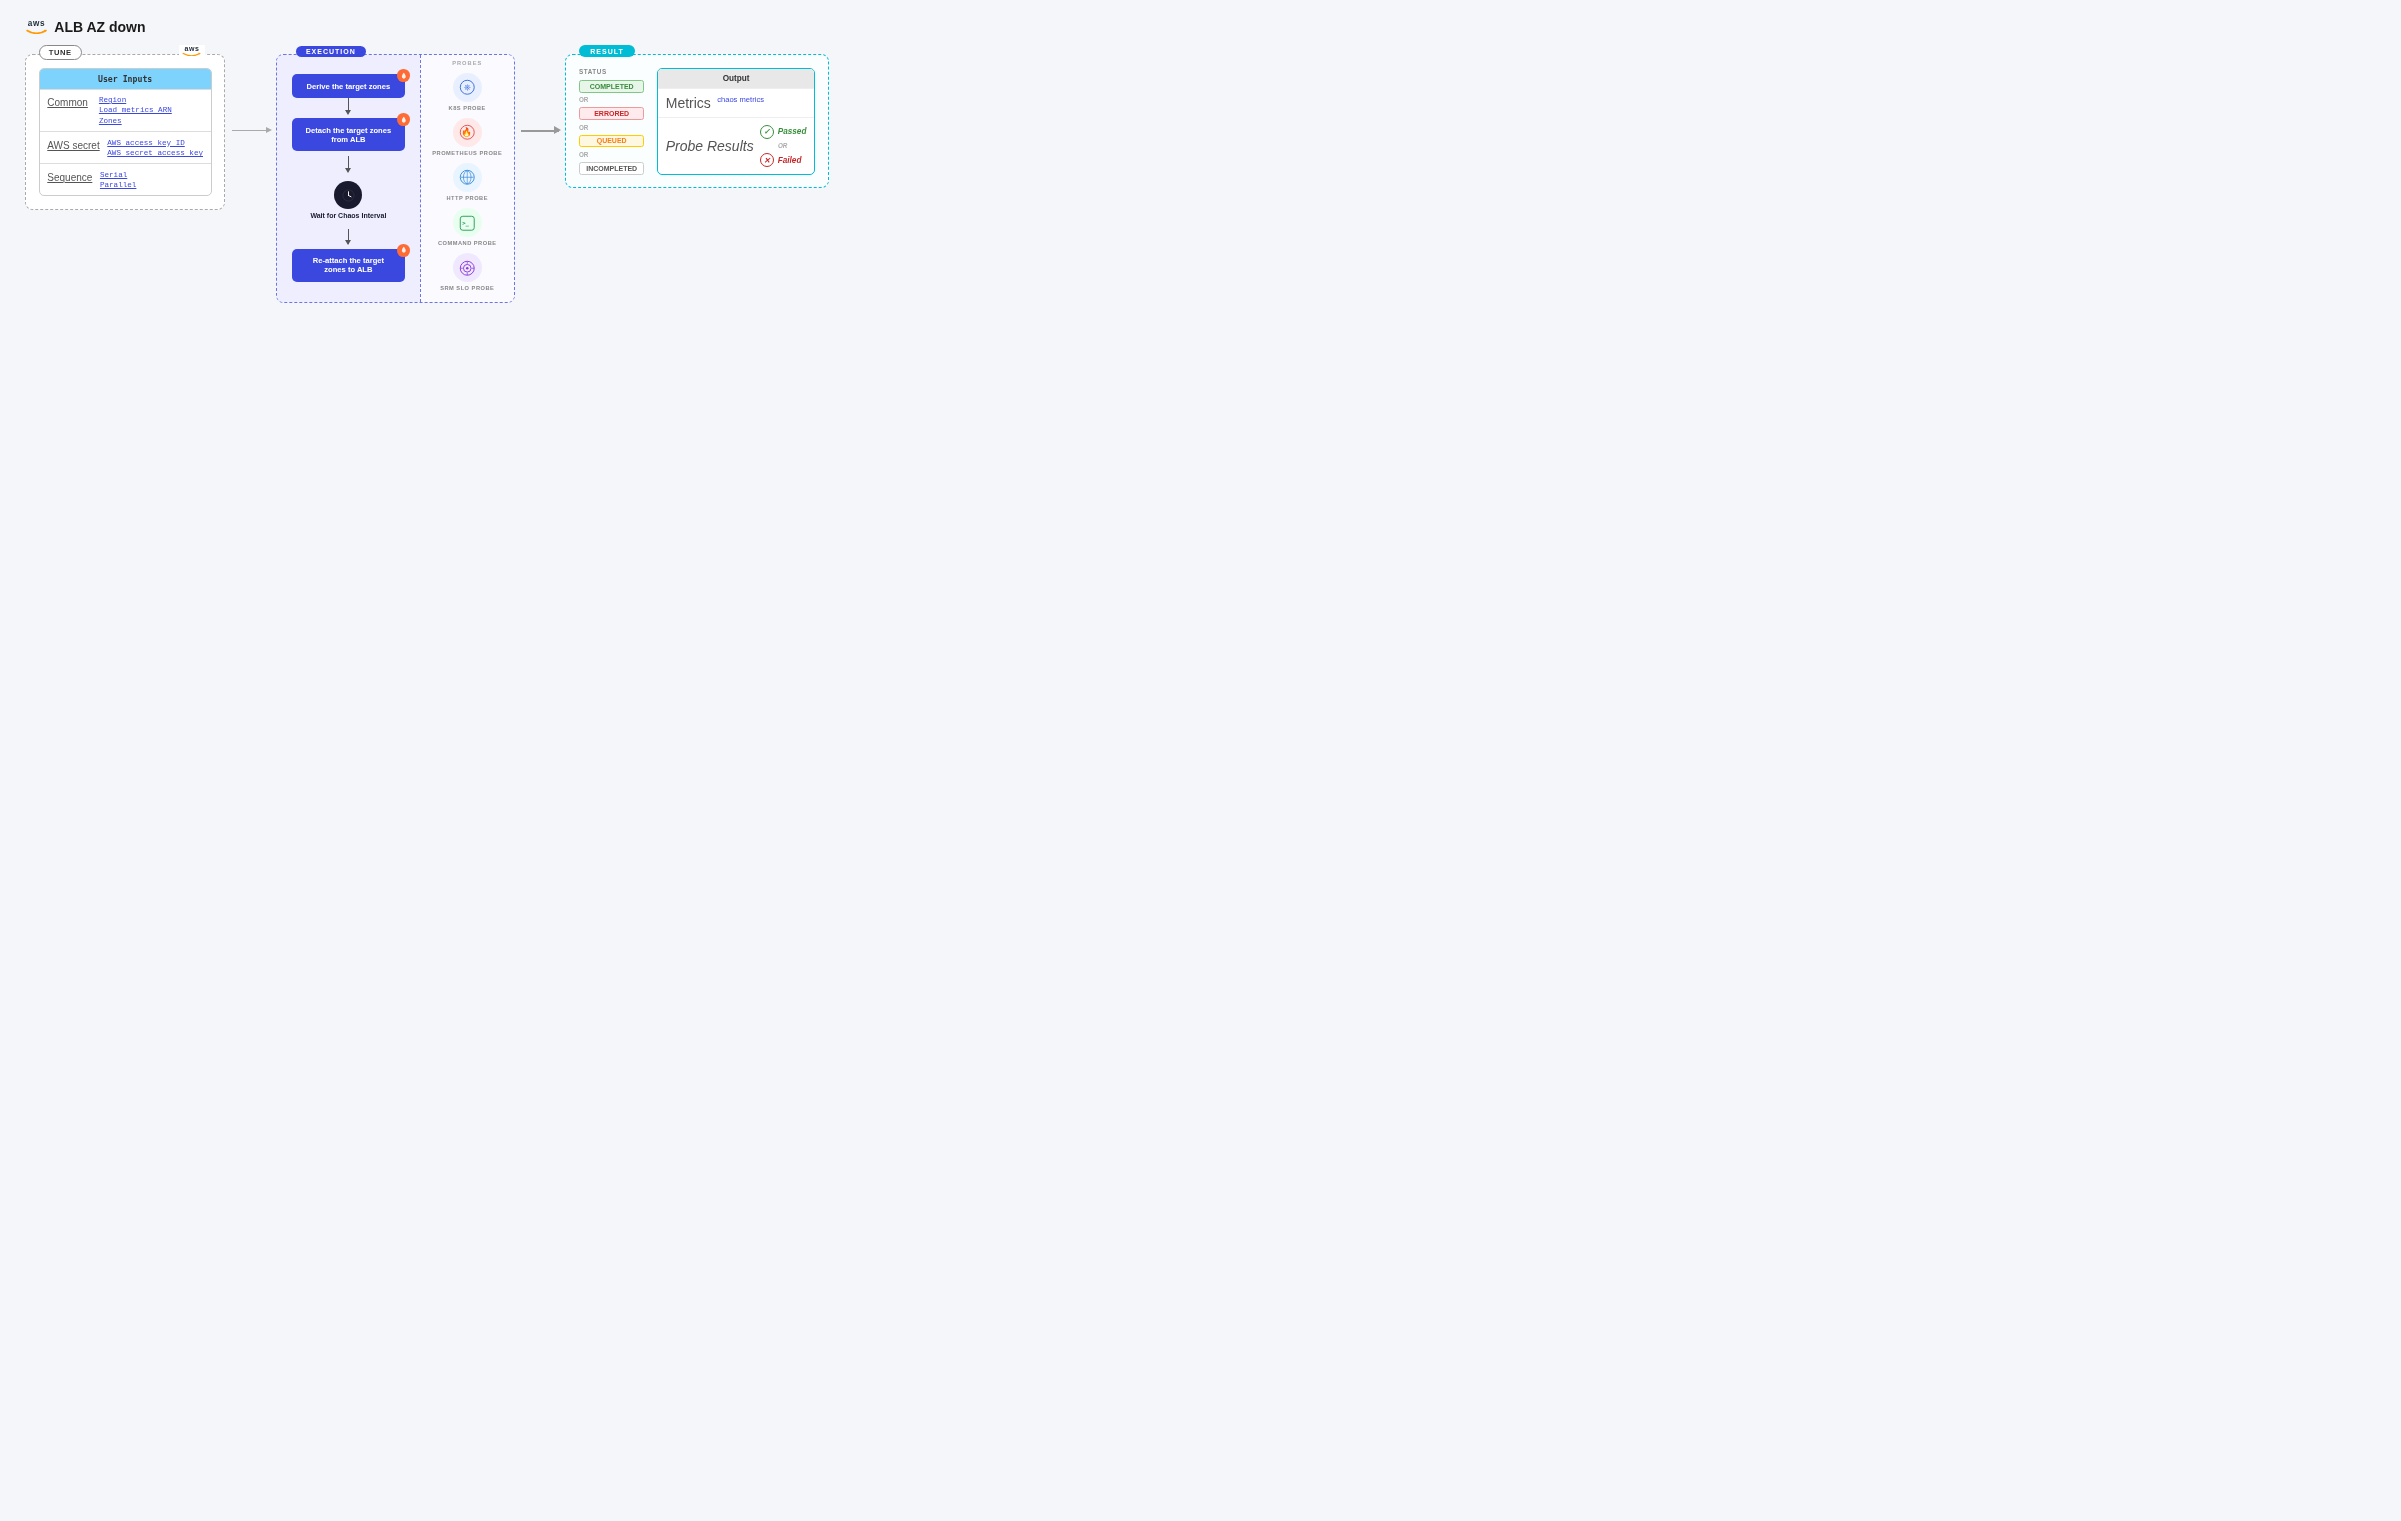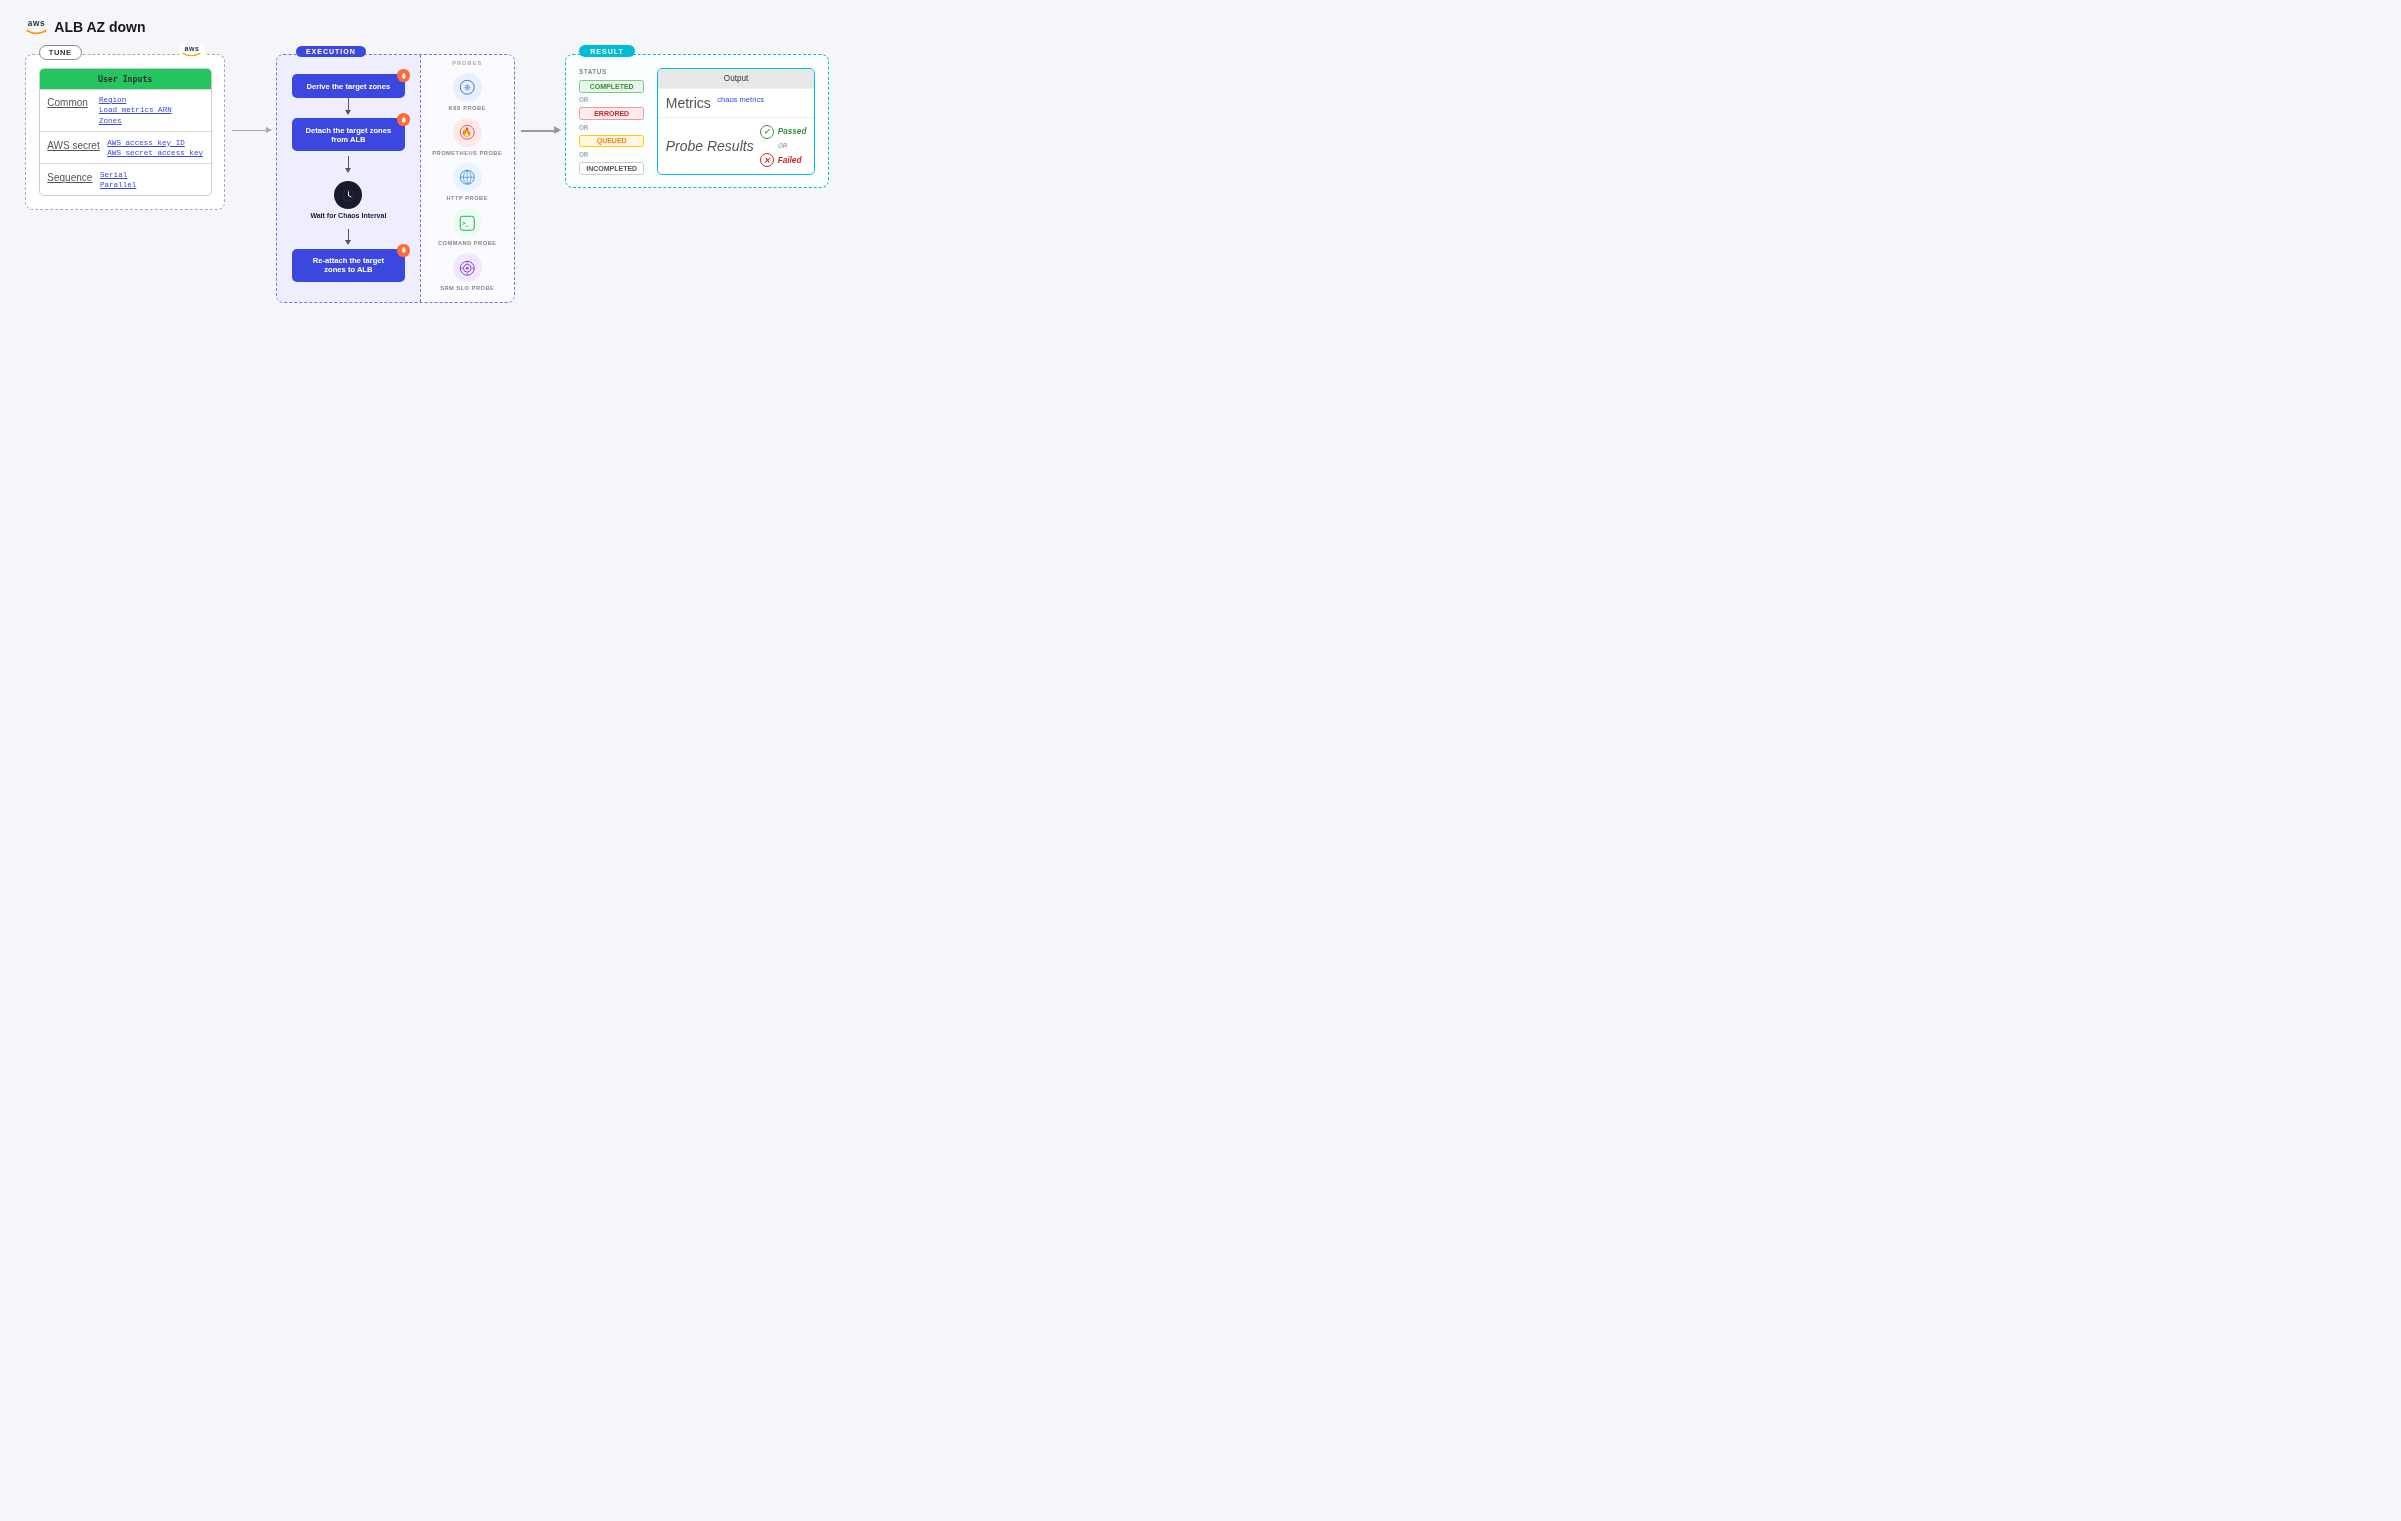--- a/index.html
+++ b/index.html
@@ -78,21 +78,21 @@
       right: 19px;
       background: #fff;
       padding: 0 3.8px;
     }
     .user-inputs-box {
       border: 1px solid #ccc;
       border-radius: 5px;
       overflow: hidden;
     }
     .user-inputs-header {
-      background: #22c55e;
+      background: #7dd3fc;
       text-align: center;
       padding: 5px;
       font-family: monospace;
       font-size: 8.2px;
       font-weight: 600;
       color: #333;
     }
     .input-group {
       border-top: 0.6px solid #ddd;
       display: flex;
@@ -308,21 +308,21 @@
       border: 1.3px solid #00bcd4;
       border-radius: 5px;
       overflow: hidden;
       background: #fff;
     }
     .output-header {
       background: #e8e8e8;
       text-align: center;
       padding: 5px;
       font-size: 8.2px;
-      font-weight: 400;
+      font-weight: 700;
       color: #333;
     }
     .output-row {
       display: flex;
       align-items: flex-start;
       padding: 6.3px 7.6px;
       border-top: 0.6px solid #eee;
       gap: 6.3px;
     }
     .output-row-label {

